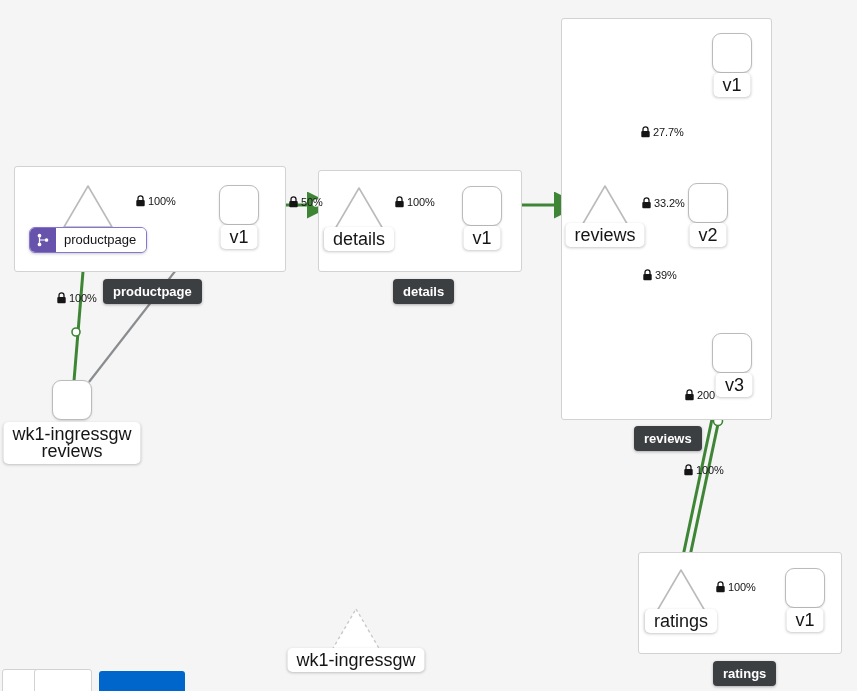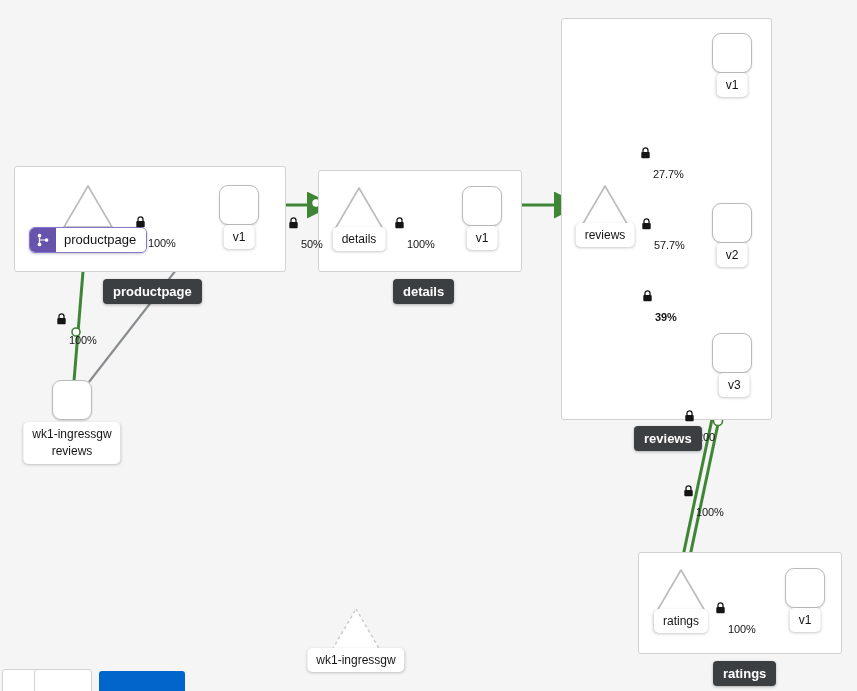--- a/index.html
+++ b/index.html
@@ -32,21 +32,21 @@
     border:1px solid #bbb;
     border-radius:9px;
     box-shadow:0 1px 2px rgba(0,0,0,.15);
     box-sizing:border-box;
   }
   .node-label{
     position:absolute;
     background:#ffffff;
     border-radius:5px;
     box-shadow:0 1px 3px rgba(0,0,0,.22);
-    font-size:12px;
+    font-size:18px;
     color:#151515;
     padding:4px 9px;
     white-space:nowrap;
     line-height:16px;
     text-align:center;
     left:50%;
     transform:translateX(-50%);
   }
   .node-label.two-line{line-height:17px;}
 
@@ -92,21 +92,21 @@
     position:absolute;
     display:flex;
     align-items:center;
     gap:2px;
     font-size:11px;
     color:#151515;
     white-space:nowrap;
     line-height:12px;
   }
   .edge-label .lock{display:block;}
-  .edge-label .pct{letter-spacing:-0.1px;margin-top:42px;}
+  .edge-label .pct{letter-spacing:-0.1px;}
 
   
   .toolbar{
     position:absolute;
     left:0;bottom:0;height:22px;width:100%;
   }
   .tb-chip{
     position:absolute;bottom:-6px;
     background:#fff;border:1px solid #d2d2d2;border-radius:3px;
     height:26px;
@@ -244,21 +244,21 @@
           <polygon points="26,2 50,43 2,43" fill="#ffffff" stroke="#bbbbbb" stroke-width="1.6" stroke-linejoin="round"></polygon>
         </svg>
     </div>
     <div class="node-label" style="top:39px;left:26px;">reviews</div>
   </div>
 
   <div class="node node-workload" style="left:712px;top:33px;">
     <div class="shape"></div>
     <div class="node-label" style="top:40px;">v1</div>
   </div>
-  <div class="node node-workload" style="left:712px;top:183px;margin-top:20px;">
+  <div class="node node-workload" style="left:688px;top:183px;">
     <div class="shape"></div>
     <div class="node-label" style="top:40px;">v2</div>
   </div>
   <div class="node node-workload" style="left:712px;top:333px;">
     <div class="shape"></div>
     <div class="node-label" style="top:40px;left:56%;">v3</div>
   </div>
 
   <div class="node node-app" style="left:655px;top:568px;">
     <div class="tri-wrap">
@@ -329,24 +329,24 @@
         <rect x="1.3" y="5" width="8.4" height="6.3" rx="1" fill="#151515"></rect>
       </svg>
     <span class="pct">27.7%</span>
   </div>
 
   <div class="edge-label" style="left:641px;top:197px;">
     <svg class="lock" width="11" height="12" viewBox="0 0 11 12">
         <path d="M3 5V3.3a2.5 2.5 0 015 0V5" stroke="#151515" stroke-width="1.3" fill="none"></path>
         <rect x="1.3" y="5" width="8.4" height="6.3" rx="1" fill="#151515"></rect>
       </svg>
-    <span class="pct">57.7%</span>
-  </div>
-
-  <div class="edge-label" style="left:642px;top:269px;font-weight:bold;">
+    <span class="pct">33.2%</span>
+  </div>
+
+  <div class="edge-label" style="left:642px;top:269px;">
     <svg class="lock" width="11" height="12" viewBox="0 0 11 12">
         <path d="M3 5V3.3a2.5 2.5 0 015 0V5" stroke="#151515" stroke-width="1.3" fill="none"></path>
         <rect x="1.3" y="5" width="8.4" height="6.3" rx="1" fill="#151515"></rect>
       </svg>
     <span class="pct">39%</span>
   </div>
 
   <div class="edge-label" style="left:684px;top:389px;">
     <svg class="lock" width="11" height="12" viewBox="0 0 11 12">
         <path d="M3 5V3.3a2.5 2.5 0 015 0V5" stroke="#151515" stroke-width="1.3" fill="none"></path>

